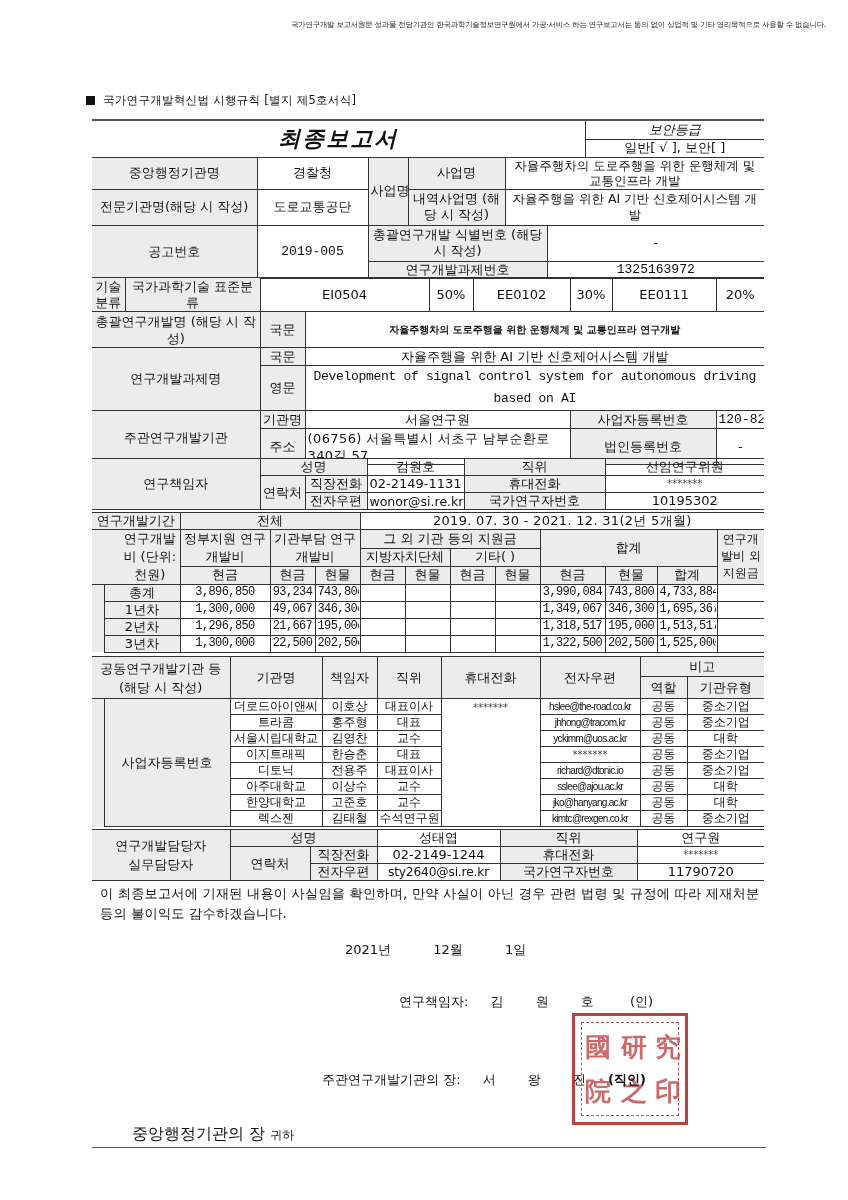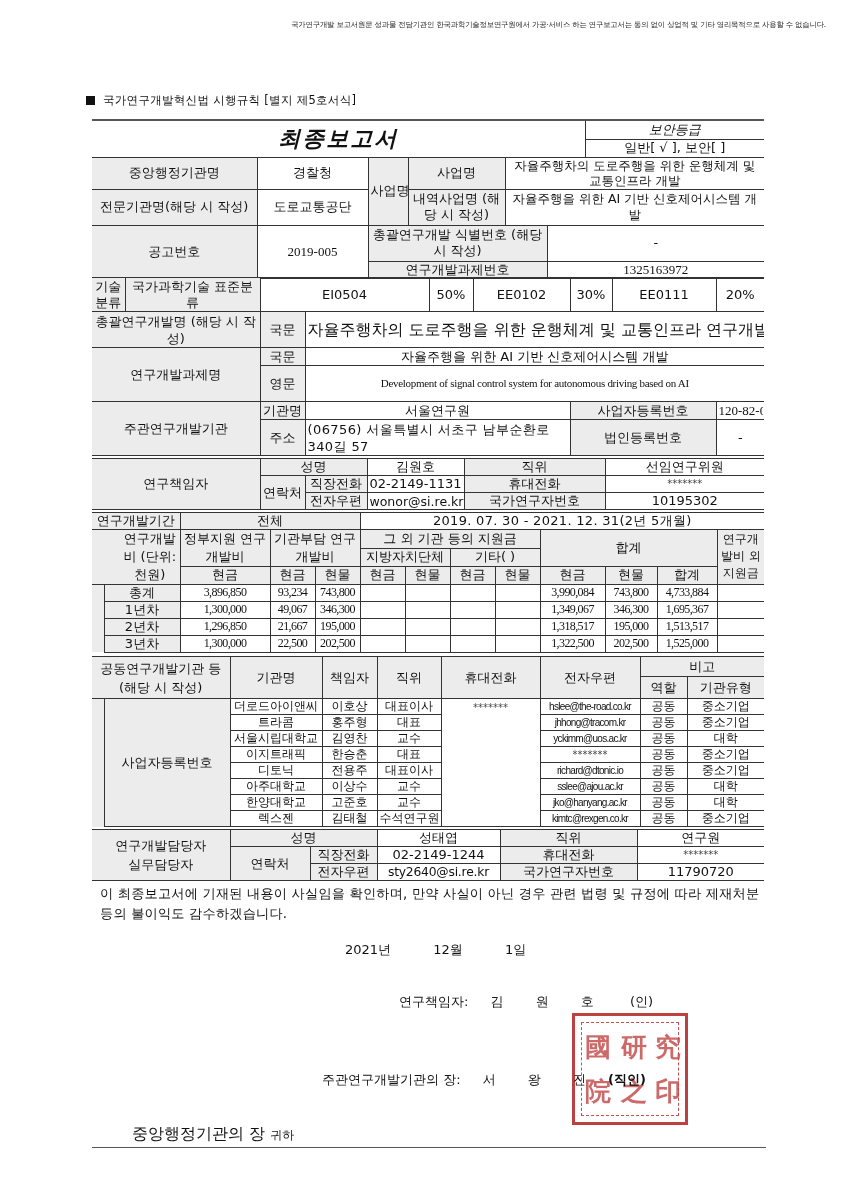--- a/index.html
+++ b/index.html
@@ -8,21 +8,21 @@
   .form-label{position:absolute;top:93px;left:86px;font-size:11.5px;letter-spacing:0.3px;}
   .form-label .sq{display:inline-block;width:9px;height:9px;background:#111;margin-right:8px;vertical-align:-1px;}
   table.grid{position:absolute;left:92px;border-collapse:collapse;table-layout:fixed;font-size:13px;}
   table.grid td{border:1px solid #333;padding:0 2px;text-align:center;vertical-align:middle;line-height:1.2;overflow:hidden;white-space:nowrap;}
   .g{background:#ececec;}
   .wrap{white-space:normal !important;}
   .title-cell{font-size:22px;font-weight:bold;letter-spacing:2px;border-left:none !important;}
   .top-rule{border-top:2px solid #555 !important;font-style:italic;}
   .lft{text-align:left !important;}
   .sm{font-size:12px;margin-left:32px;}
-  .num{font-family:Liberation Serif, serif;font-size:12px;letter-spacing:-0.6px;border-radius:24px;}
+  .num{font-family:Liberation Mono, monospace;font-size:12px;letter-spacing:-0.6px;border-radius:24px;}
   .email{font-family:"Liberation Sans",sans-serif;font-size:10px;letter-spacing:-0.7px;}
   .noleft{border-left:none !important;}
   .noright{border-right:none !important;}
   .nobottom{border-bottom:none !important;}
   .pledge{position:absolute;left:100px;top:884px;width:660px;font-size:13.2px;line-height:20px;letter-spacing:0.2px;}
   .date{position:absolute;top:941px;left:345px;font-size:13px;}
   .date span{margin-right:38px;}
   .sig{position:absolute;font-size:13px;}
   .sig .nm{letter-spacing:14px;margin-left:18px;}
   .seal{position:absolute;left:572px;top:1013px;width:116px;height:112px;border:3px solid #b32020;box-sizing:border-box;opacity:0.85;}
@@ -104,30 +104,30 @@
     <td colspan="2">EI0504</td>
     <td>50%</td>
     <td>EE0102</td>
     <td>30%</td>
     <td>EE0111</td>
     <td class="noright">20%</td>
   </tr>
   <tr style="height:36px">
     <td colspan="2" class="g wrap noleft" style="line-height:17px;">총괄연구개발명 (해당 시 작성)</td>
     <td class="g">국문</td>
-    <td colspan="6" class="noright" style="font-size:16px;">자율주행차의 도로주행을 위한 운행체계 및 교통인프라 연구개발</td>
+    <td colspan="6" class="noright" style="font-size:10px;font-weight:bold;">자율주행차의 도로주행을 위한 운행체계 및 교통인프라 연구개발</td>
   </tr>
   <tr style="height:18px">
     <td colspan="2" rowspan="2" class="g noleft">연구개발과제명</td>
     <td class="g">국문</td>
     <td colspan="6" class="noright">자율주행을 위한 AI 기반 신호제어시스템 개발</td>
   </tr>
   <tr style="height:36px">
     <td class="g">영문</td>
-    <td colspan="6" class="wrap noright" style="font-family:Liberation Serif, serif;font-size:11px;line-height:17px;letter-spacing:-0.3px;">Development of signal control system for autonomous driving based on AI</td>
+    <td colspan="6" class="wrap noright" style="font-family:Liberation Mono, monospace;font-size:13px;line-height:22px;letter-spacing:-0.3px;">Development of signal control system for autonomous driving based on AI</td>
   </tr>
   <tr style="height:18px">
     <td colspan="2" rowspan="2" class="g noleft">주관연구개발기관</td>
     <td class="g">기관명</td>
     <td colspan="3">서울연구원</td>
     <td colspan="2" class="g">사업자등록번호</td>
     <td class="noright num" style="font-size:13px;letter-spacing:0;">120-82-03286</td>
   </tr>
   <tr style="height:36px">
     <td class="g">주소</td>

